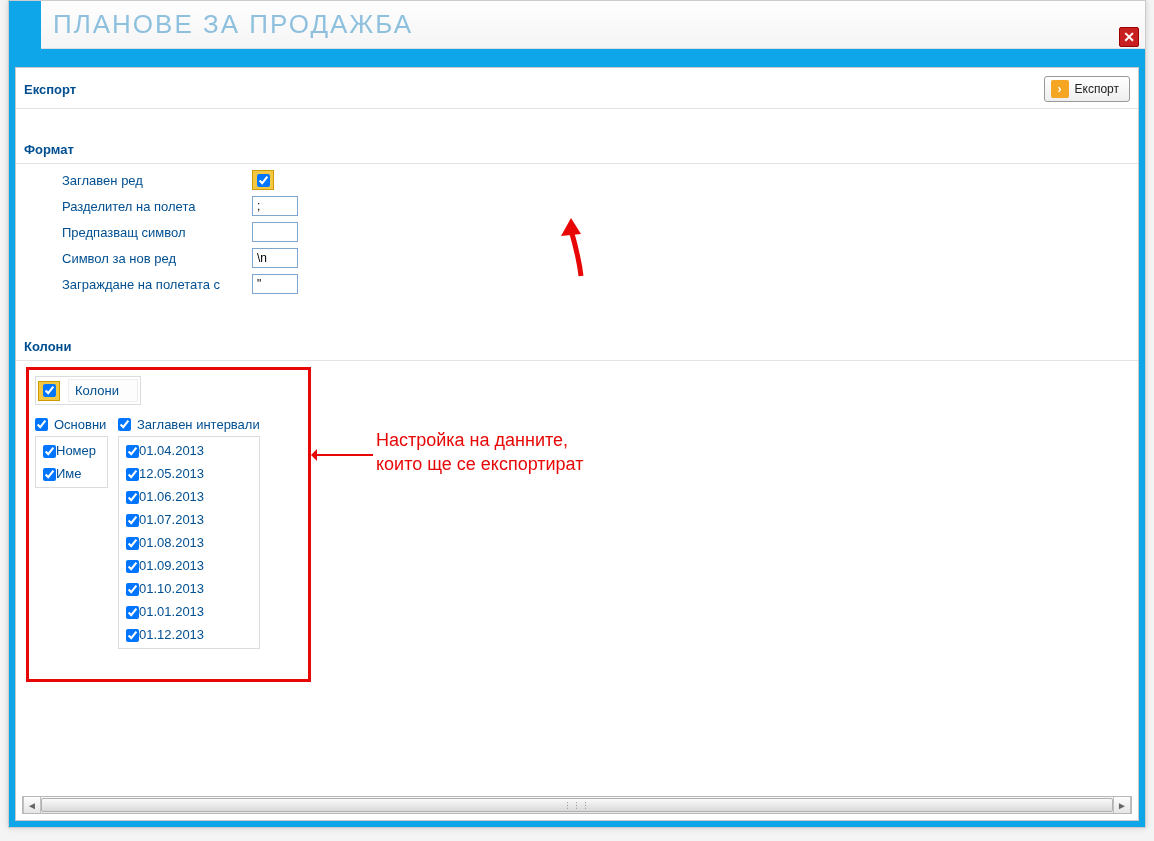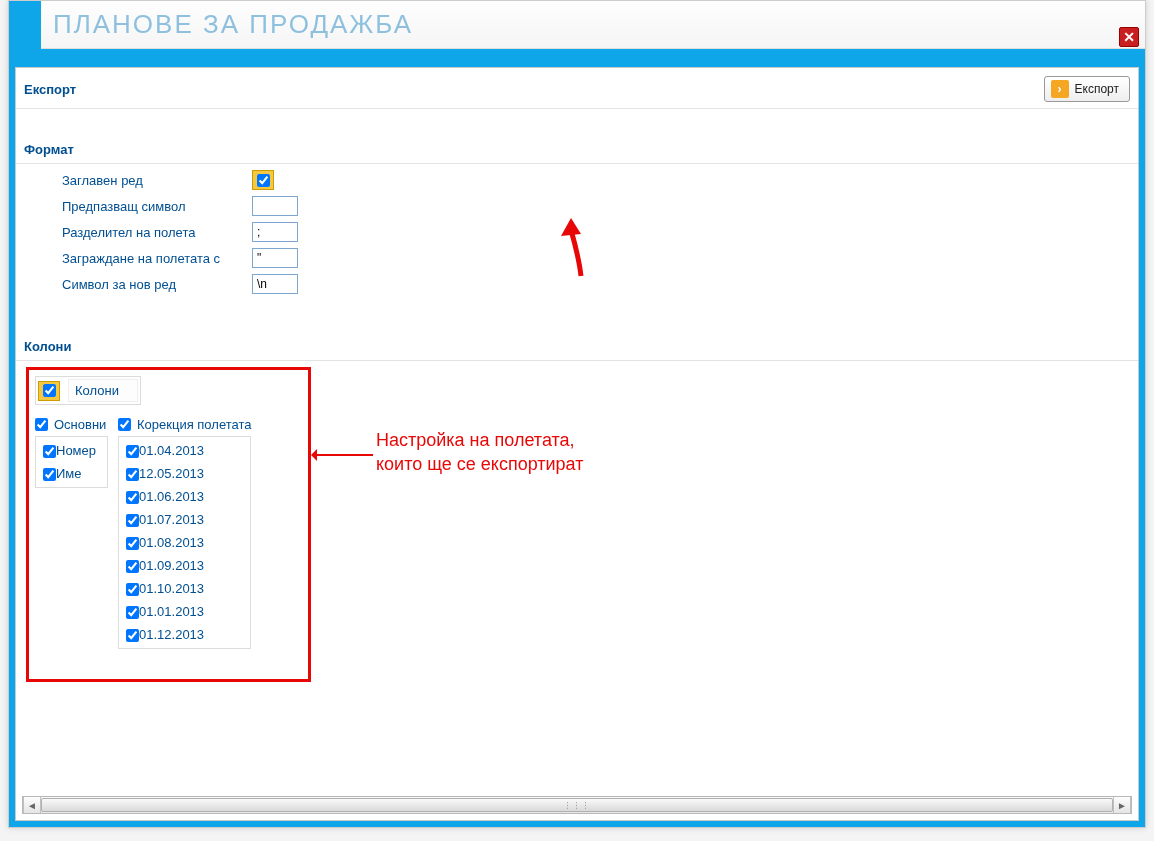--- a/index.html
+++ b/index.html
@@ -321,34 +321,34 @@
 
 
       <div class="csv-options">
         <div class="opt-row">
           <span class="lbl">Заглавен ред</span>
           <span class="checkbox-yellow">
             <input type="checkbox" checked="" style="">
           </span>
         </div>
         <div class="opt-row">
+          <span class="lbl">Разделител на полета</span>
+          <input type="text" value=";" style="">
+        </div>
+        <div class="opt-row">
           <span class="lbl">Предпазващ символ</span>
           <input type="text" value="" style="">
         </div>
         <div class="opt-row">
-          <span class="lbl">Разделител на полета</span>
-          <input type="text" value=";" style="">
+          <span class="lbl">Символ за нов ред</span>
+          <input type="text" value="\n" style="">
         </div>
         <div class="opt-row">
           <span class="lbl">Заграждане на полетата с</span>
           <input type="text" value="&quot;" style="">
-        </div>
-        <div class="opt-row">
-          <span class="lbl">Символ за нов ред</span>
-          <input type="text" value="\n" style="">
         </div>
       </div>
 
       <div class="sub-header">Колони</div>
 
       <div class="columns-panel">
         <div class="cols-header">
           <span class="checkbox-yellow">
             <input type="checkbox" checked="" style="">
           </span>
@@ -368,21 +368,21 @@
                 </div>
                 <div class="col-item">
                   <input type="checkbox" checked="" style="">
                   <span>Име</span>
                 </div>
               </div>
           </div>
           <div>
             <div class="col-group-head">
               <input type="checkbox" checked="" style="">
-              <span>Корекция полетата</span>
+              <span>Заглавен интервали</span>
             </div>
             <div class="col-list" id="interval-list">
                 <div class="col-item">
                   <input type="checkbox" checked="" style="">
                   <span>01.04.2013</span>
                 </div>
                 <div class="col-item">
                   <input type="checkbox" checked="" style="">
                   <span>12.05.2013</span>
                 </div>
@@ -418,21 +418,21 @@
           </div>
         </div>
       </div>
 
       <svg class="red-arrow-up" viewBox="0 0 40 60">
         <path class="shaft" d="M 20 58 C 18 40, 14 26, 10 12"></path>
         <polygon class="head" points="10,0 0,18 20,16"></polygon>
       </svg>
 
       <div class="annotation">
-        <div>Настройка на полетата,</div>
+        <div>Настройка на данните,</div>
         <div>които ще се експортират</div>
       </div>
       <div class="annotation-arrow"></div>
 
       <div class="hscroll">
         <div class="sbtn">◄</div>
         <div class="track">
           <div class="thumb">
               <span class="grip">⋮⋮⋮</span>
             </div>

